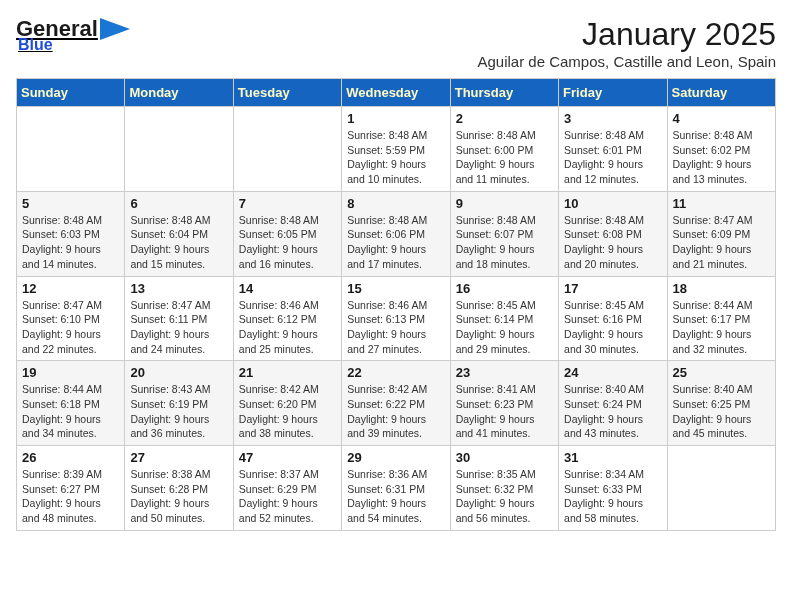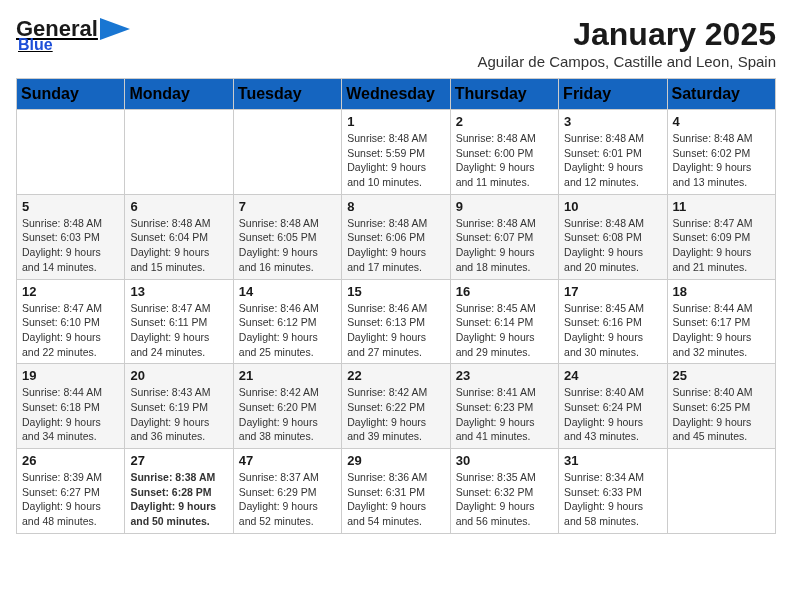--- a/index.html
+++ b/index.html
@@ -24,37 +24,37 @@
     }
     .logo-arrow-svg {
       width: 30px;
       height: 22px;
     }
     .title-section {
       text-align: right;
     }
     .month-title {
       font-size: 32px;
-      font-weight: bold;
+      font-weight: normal;
       color: #1a1a1a;
     }
     .subtitle {
       font-size: 15px;
       color: #333;
       margin-left: 36px;
     }
     .calendar {
       width: 100%;
       border-collapse: collapse;
       margin-top: 8px;
     }
     .calendar th {
       background: #1565c0;
-      color: #000000;
-      font-size: 16px;
+      color: #fef9c3;
+      font-size: 13px;
       font-weight: bold;
       padding: 6px 4px;
       text-align: left;
       border: 1px solid #ccc;
     }
     .calendar td {
       vertical-align: top;
       border: 1px solid #ccc;
       padding: 4px 5px;
       width: 108px;
@@ -298,21 +298,21 @@
       <tr>
         <td>
           <div class="day-num">26</div>
           <div class="day-info" style="white-space: pre-line;">Sunrise: 8:39 AM
 Sunset: 6:27 PM
 Daylight: 9 hours
 and 48 minutes.</div>
         </td>
         <td>
           <div class="day-num">27</div>
-          <div class="day-info" style="white-space: pre-line; font-weight: bold;">Sunrise: 8:38 AM
+          <div class="day-info" style="white-space: pre-line;">Sunrise: 8:38 AM
 Sunset: 6:28 PM
 Daylight: 9 hours
 and 50 minutes.</div>
         </td>
         <td>
           <div class="day-num">47</div>
           <div class="day-info" style="white-space: pre-line;">Sunrise: 8:37 AM
 Sunset: 6:29 PM
 Daylight: 9 hours
 and 52 minutes.</div>

